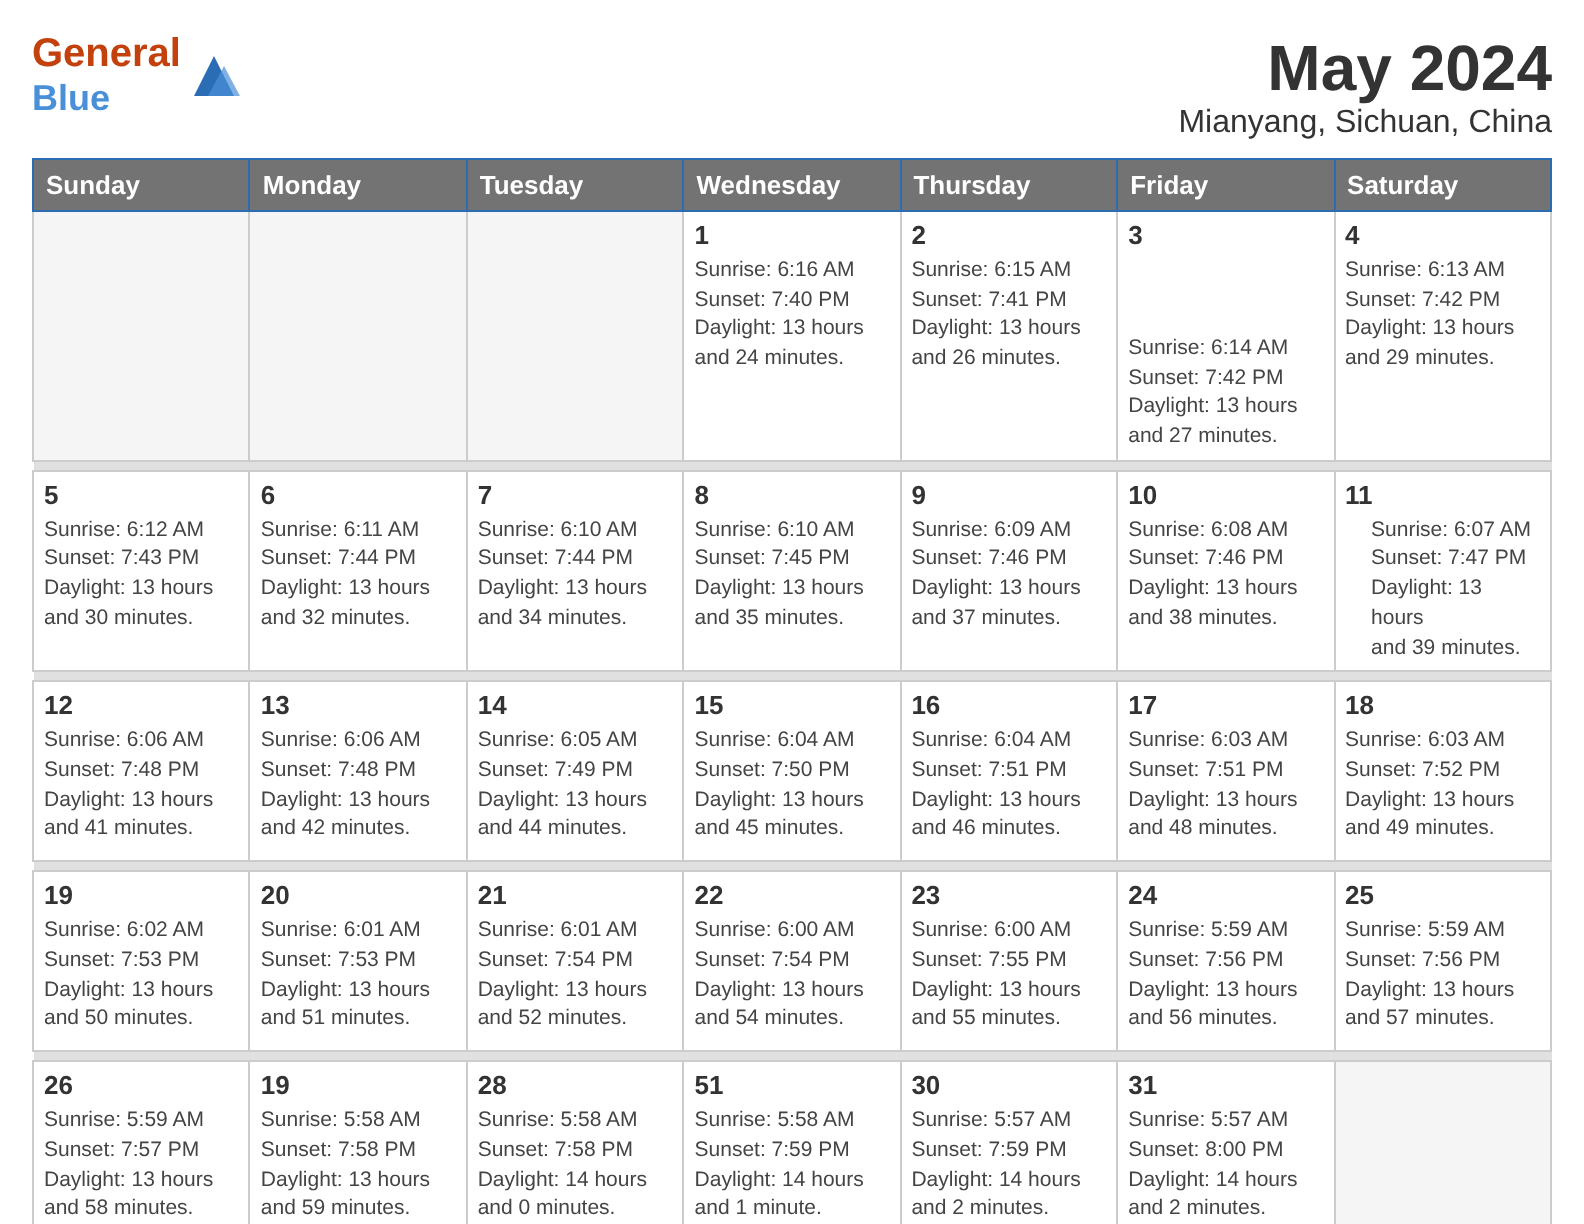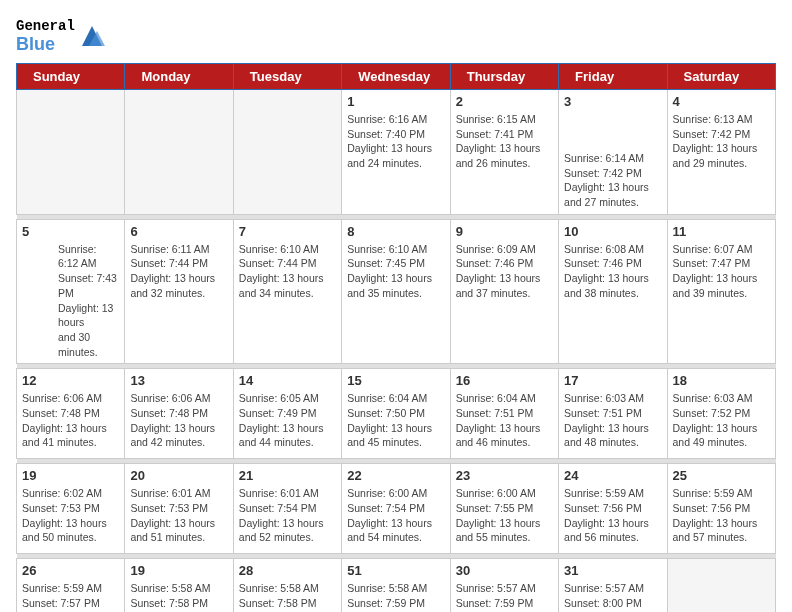--- a/index.html
+++ b/index.html
@@ -14,24 +14,23 @@
       display: flex;
       justify-content: space-between;
       align-items: flex-start;
       margin-bottom: 8px;
     }
     .logo {
       display: flex;
       align-items: center;
     }
     .logo-text-general {
-      font-size: 14px;
-      font-weight: bold;
-      color: #000000;
-      font-family: Liberation Mono, monospace;
+      font-size: 20px;
+      font-weight: bold;
+      color: #c2410c;
     }
     .logo-text-blue {
       font-size: 18px;
       font-weight: bold;
       color: #4a90d9;
     }
     .logo-icon {
       width: 30px;
       height: 30px;
       margin-left: 2px;
@@ -47,24 +46,24 @@
     .location {
       font-size: 16px;
       color: #333;
     }
     .calendar {
       width: 100%;
       border-collapse: collapse;
       font-size: 11px;
     }
     .calendar th {
-      background-color: #b91c1c;
+      background-color: #737373;
       color: #fff;
       text-align: left;
-      padding: 5px 16px;
+      padding: 5px 6px;
       font-size: 13px;
       font-weight: bold;
       border: 1px solid #2a6db5;
     }
     .calendar td {
       border: 1px solid #ccc;
       vertical-align: top;
       padding: 4px 5px;
       width: 14.28%;
       height: 90px;
@@ -93,20 +92,24 @@
   <div class="logo">
     <div>
       <span class="logo-text-general">General</span><br>
       <span class="logo-text-blue">Blue</span>
     </div>
     <svg class="logo-icon" viewBox="0 0 30 30" xmlns="http://www.w3.org/2000/svg">
       <polygon points="5,25 15,5 25,25" fill="#2a6db5"></polygon>
       <polygon points="12,25 20,10 28,25" fill="#4a90d9" opacity="0.7"></polygon>
     </svg>
   </div>
+  <div class="title-block">
+    <div class="month-year">May 2024</div>
+    <div class="location">Mianyang, Sichuan, China</div>
+  </div>
 </div>
 
 <table class="calendar">
   <thead>
     <tr>
     <th>Sunday</th>
         <th>Monday</th>
         <th>Tuesday</th>
         <th>Wednesday</th>
         <th>Thursday</th>
@@ -147,21 +150,21 @@
 Daylight: 13 hours
 and 29 minutes.</div>
         </td>
       </tr>
       <tr>
         <td colspan="7" style="padding: 2px 0px; background: rgb(224, 224, 224); height: 4px; border: none;"></td>
       </tr>
       <tr>
         <td>
           <span class="day-number">5</span>
-          <div class="day-info" style="white-space: pre-line; margin-left: 36px;">Sunrise: 6:12 AM
+          <div class="day-info" style="white-space: pre-line;">Sunrise: 6:12 AM
 Sunset: 7:43 PM
 Daylight: 13 hours
 and 30 minutes.</div>
         </td>
         <td>
           <span class="day-number">6</span>
           <div class="day-info" style="white-space: pre-line;">Sunrise: 6:11 AM
 Sunset: 7:44 PM
 Daylight: 13 hours
 and 32 minutes.</div>
@@ -189,21 +192,21 @@
         </td>
         <td>
           <span class="day-number">10</span>
           <div class="day-info" style="white-space: pre-line;">Sunrise: 6:08 AM
 Sunset: 7:46 PM
 Daylight: 13 hours
 and 38 minutes.</div>
         </td>
         <td>
           <span class="day-number">11</span>
-          <div class="day-info" style="white-space: pre-line;">Sunrise: 6:07 AM
+          <div class="day-info" style="white-space: pre-line; margin-left: 13px;">Sunrise: 6:07 AM
 Sunset: 7:47 PM
 Daylight: 13 hours
 and 39 minutes.</div>
         </td>
       </tr>
       <tr>
         <td colspan="7" style="padding: 2px 0px; background: rgb(224, 224, 224); height: 4px; border: none;"></td>
       </tr>
       <tr>
         <td>

